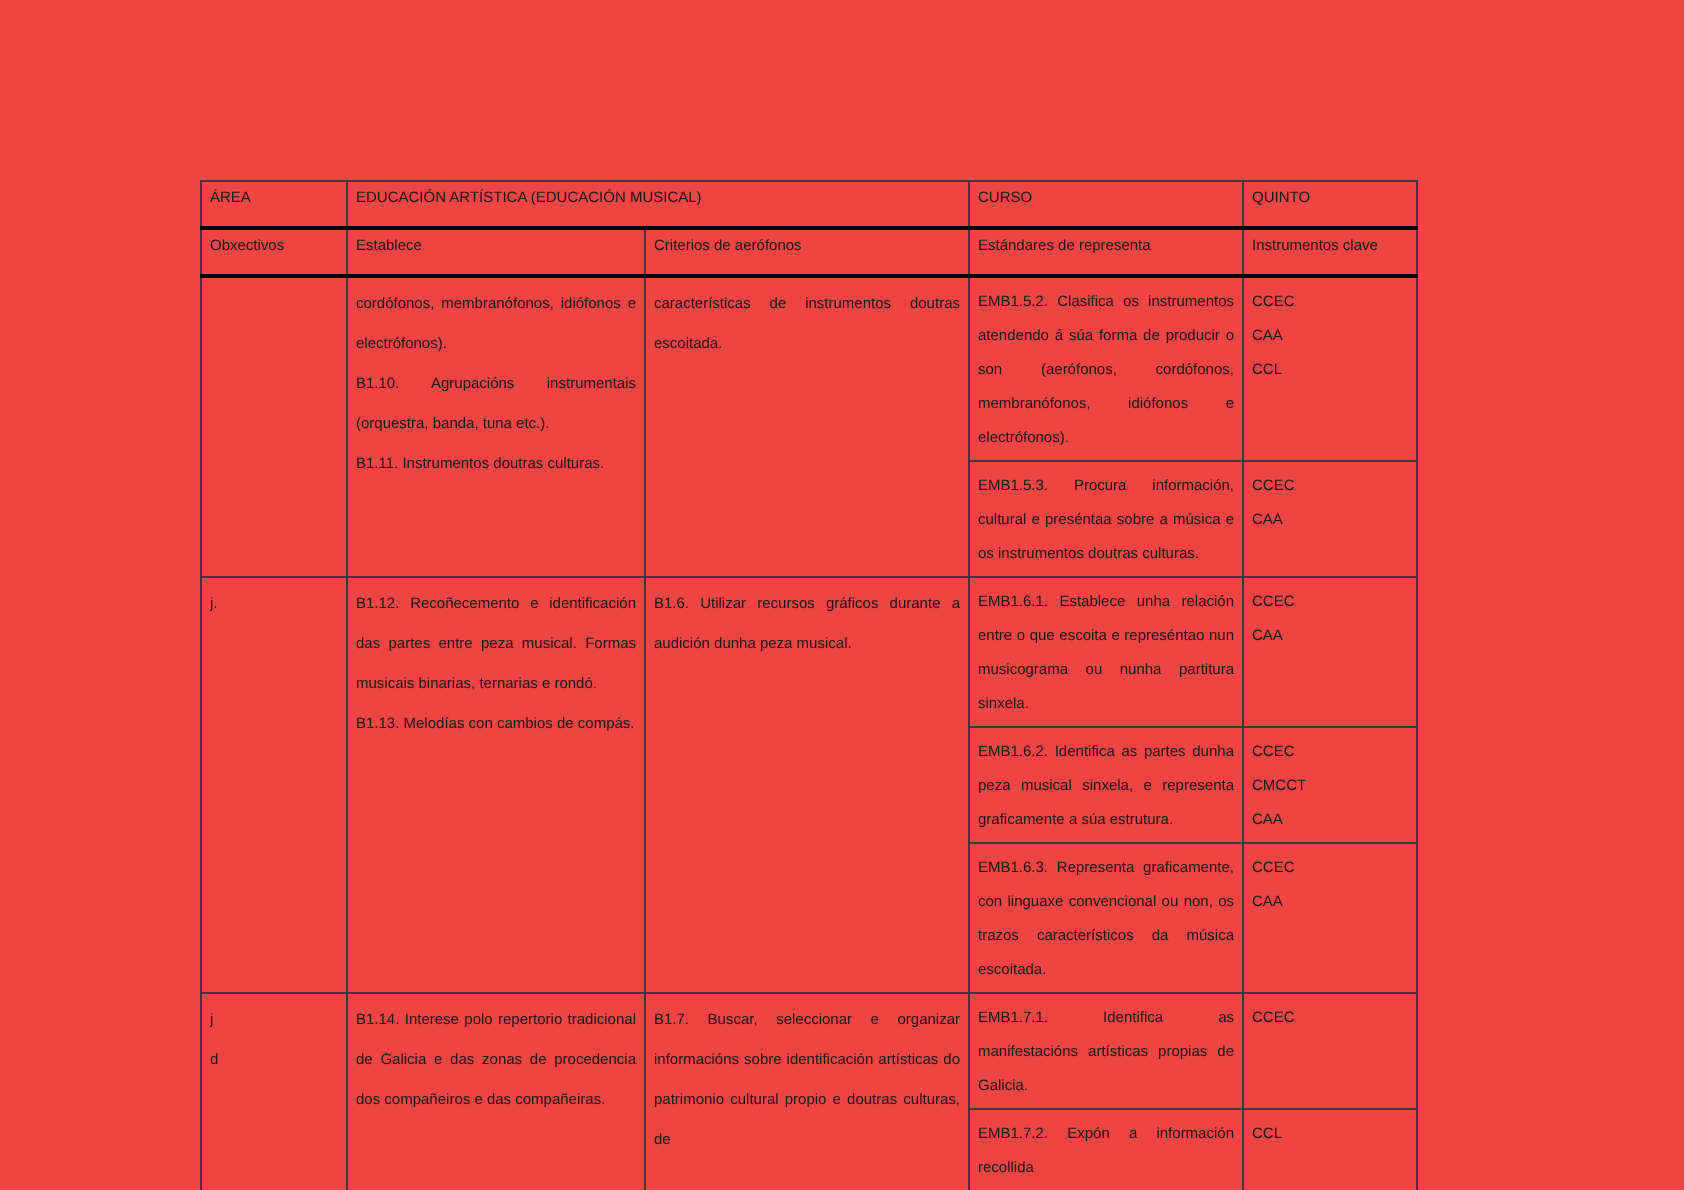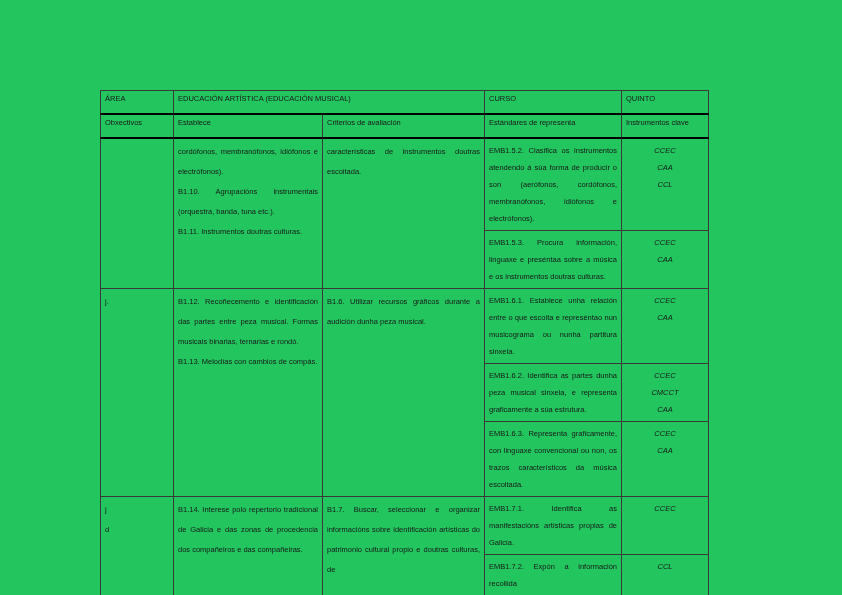--- a/index.html
+++ b/index.html
@@ -5,21 +5,21 @@
   html, body {
     margin: 0;
     padding: 0;
     background: #ffffff;
     font-family: "Liberation Sans", "DejaVu Sans", sans-serif;
   }
   .page {
     position: relative;
     width: 842px;
     height: 595px;
-    background: #22c55e;
+    background: #ef4444;
     overflow: hidden;
   }
   table.curriculum {
     position: absolute;
     left: 100px;
     top: 90px;
     width: 608px;
     border-collapse: collapse;
     table-layout: fixed;
     font-size: 7.5px;
@@ -40,22 +40,21 @@
   tr.hdr2 { height: 24px; }
   .cell-text {
     white-space: pre-line;
     text-align: justify;
     line-height: 20px;
   }
   td.est .cell-text, td.comp .cell-text {
     line-height: 17px;
   }
   td.comp .cell-text {
-    text-align: center;
-    font-style: italic;
+    text-align: left;
   }
   td.obx .cell-text {
     text-align: left;
   }
 </style>
 </head>
 <body>
 
 <div class="page">
   <table class="curriculum">
@@ -71,21 +70,21 @@
         <tr class="hdr1">
       <td><span>ÁREA</span></td>
       <td colspan="2"><span>EDUCACIÓN ARTÍSTICA (EDUCACIÓN MUSICAL)</span></td>
       <td><span>CURSO</span></td>
       <td><span>QUINTO</span></td>
     </tr>
 
     <tr class="hdr2">
       <td><span>Obxectivos</span></td>
       <td><span>Establece</span></td>
-      <td><span>Criterios de avaliación</span></td>
+      <td><span>Criterios de aerófonos</span></td>
       <td><span>Estándares de representa</span></td>
       <td><span>Instrumentos clave</span></td>
     </tr>
 
     <tr style="height:75px">
       <td class="obx" rowspan="2">
             <div class="cell-text"></div>
           </td>
       <td class="cont" rowspan="2">
             <div class="cell-text">cordófonos, membranófonos, idiófonos e electrófonos).
@@ -99,21 +98,21 @@
             <div class="cell-text">EMB1.5.2. Clasifica os instrumentos atendendo á súa forma de producir o son (aerófonos, cordófonos, membranófonos, idiófonos e electrófonos).</div>
           </td>
       <td class="comp">
             <div class="cell-text">CCEC
 CAA
 CCL</div>
           </td>
     </tr>
     <tr style="height:58px">
       <td class="est">
-            <div class="cell-text">EMB1.5.3. Procura información, linguaxe e preséntaa sobre a música e os instrumentos doutras culturas.</div>
+            <div class="cell-text">EMB1.5.3. Procura información, cultural e preséntaa sobre a música e os instrumentos doutras culturas.</div>
           </td>
       <td class="comp">
             <div class="cell-text">CCEC
 CAA</div>
           </td>
     </tr>
 
     <tr style="height:63px">
       <td class="obx" rowspan="3">
             <div class="cell-text">j.</div>

